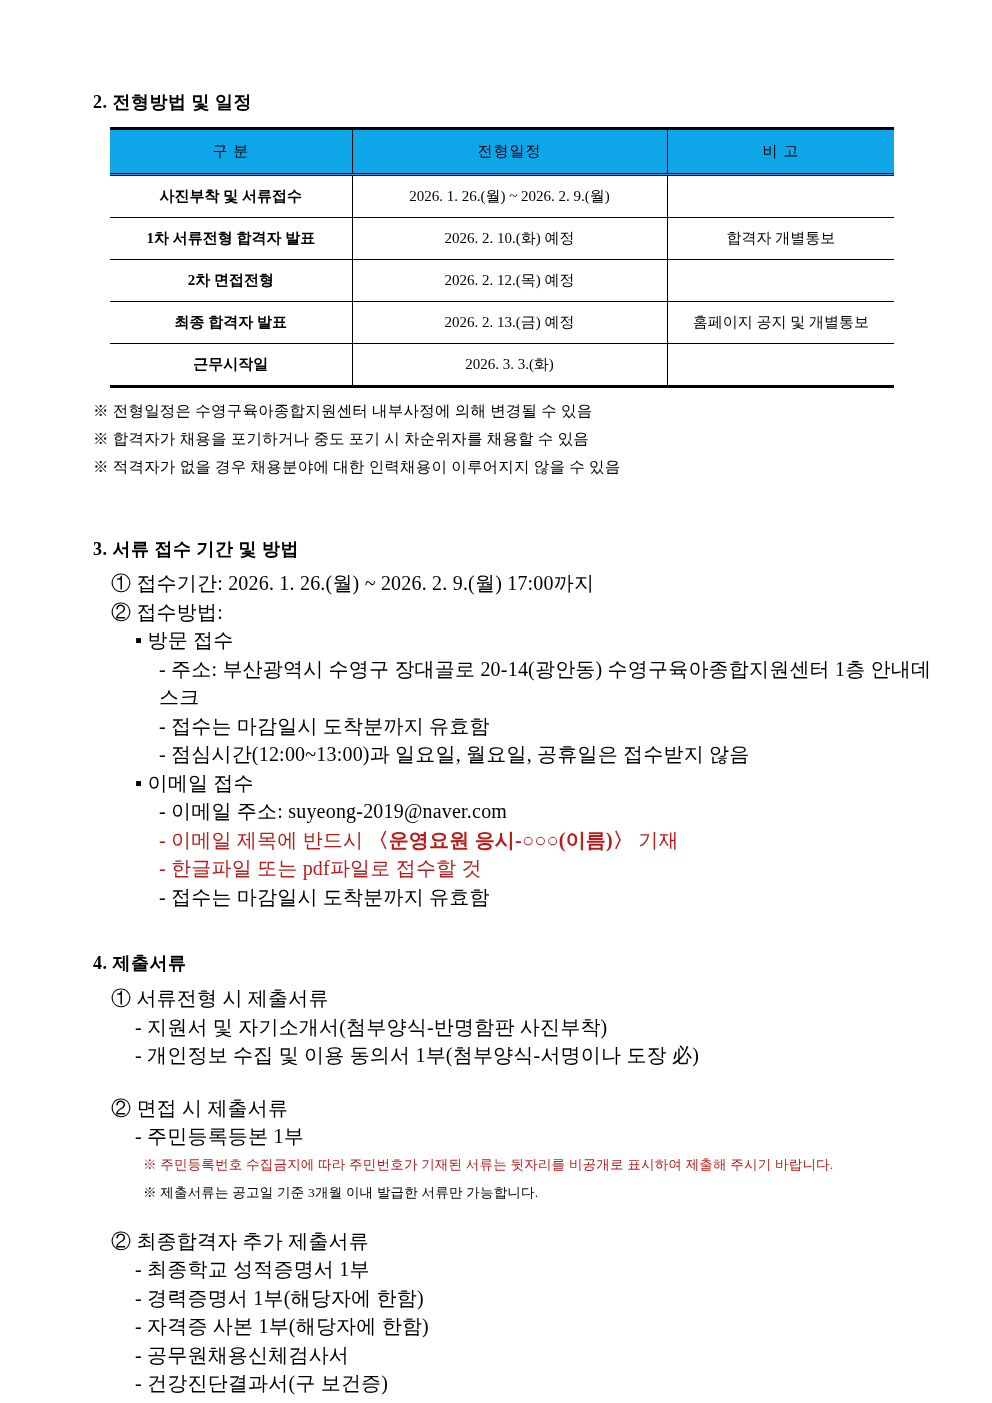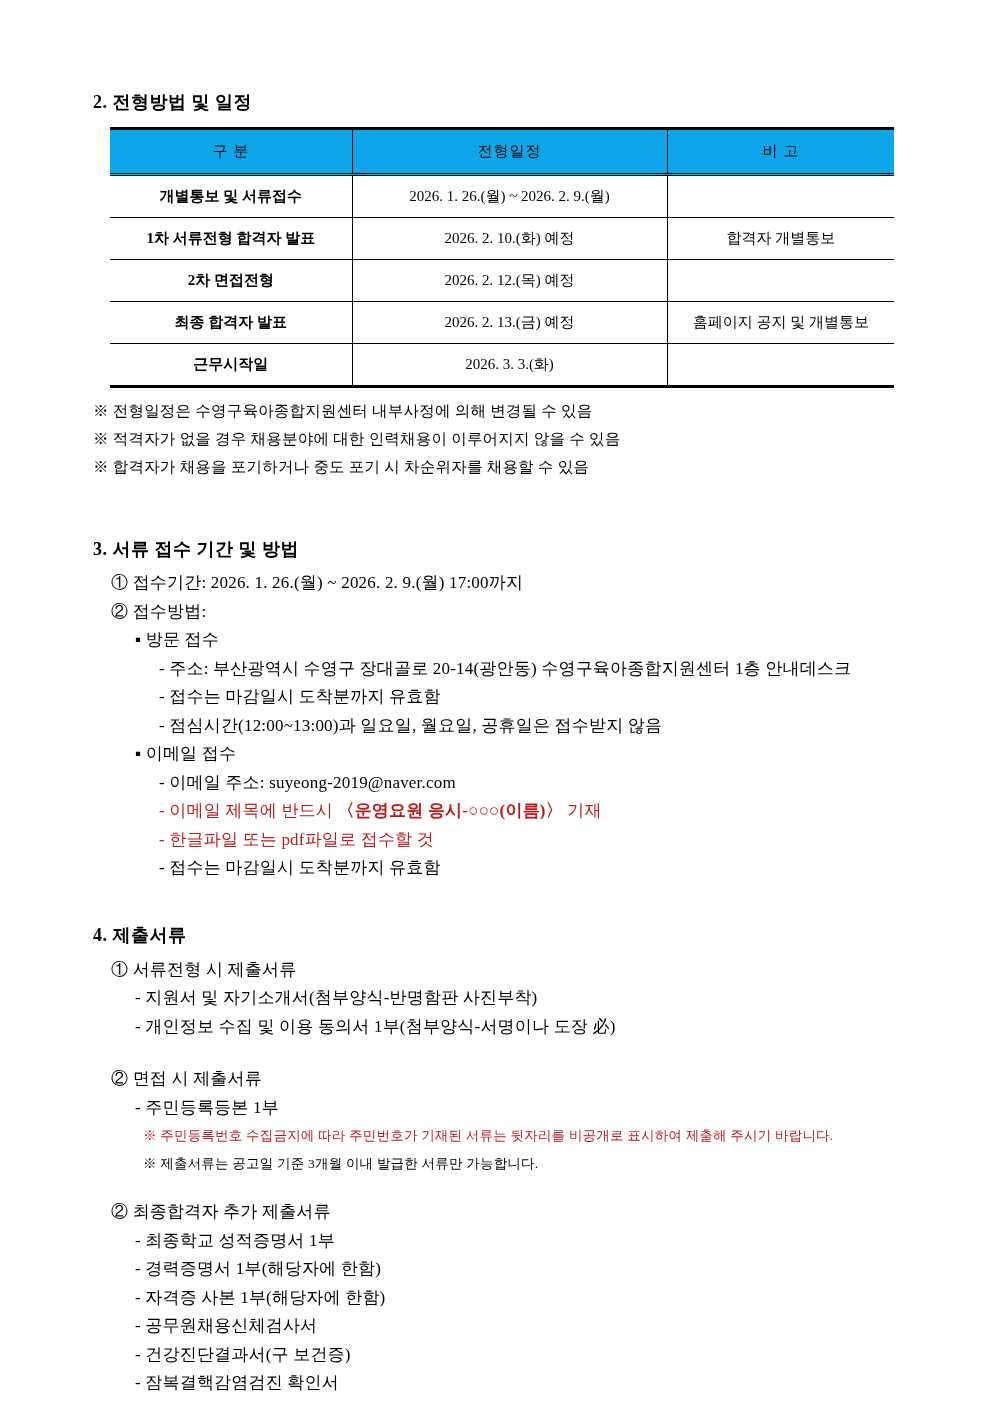--- a/index.html
+++ b/index.html
@@ -26,21 +26,21 @@
     border-bottom:3px double #000;letter-spacing:1px;
   }
   table.sched td{height:39px;}
   table.sched tbody tr + tr td{border-top:1px solid #000;}
   table.sched th + th, table.sched td + td{border-left:1px solid #000;}
   table.sched td.c-label{font-weight:bold;}
   
   .note{font-size:15.5px;line-height:28px;margin:0;letter-spacing:.2px;}
   .notes{margin-top:9px;}
   .sect{margin-top:56px;}
-  .line{font-size:17px;line-height:28.5px;margin:0;letter-spacing:.2px;}
+  .line{font-size:20px;line-height:28.5px;margin:0;letter-spacing:.2px;}
   .ind1{margin-left:18px;}
   .ind2{margin-left:42px;}
   .ind3{margin-left:66px;}
   .ind2b{margin-left:42px;}
   .ind-note{margin-left:50px;}
   .blue{color:#b91c1c;}
   .small{font-size:13.5px;line-height:28px;}
   .gap-lg{margin-top:24px;}
   .gap-xl{margin-top:20px;}
   strong{font-weight:bold;}
@@ -61,21 +61,21 @@
         </colgroup>
       <thead>
         <tr>
           <th>구 분</th>
           <th>전형일정</th>
           <th>비 고</th>
         </tr>
       </thead>
       <tbody>
         <tr>
-          <td class="c-label">개별통보 및 서류접수</td>
+          <td class="c-label">사진부착 및 서류접수</td>
           <td>2026. 1. 26.(월) ~ 2026. 2. 9.(월)</td>
           <td></td>
         </tr>
         <tr>
           <td class="c-label">1차 서류전형 합격자 발표</td>
           <td>2026. 2. 10.(화) 예정</td>
           <td>합격자 개별통보</td>
         </tr>
         <tr>
           <td class="c-label">2차 면접전형</td>
@@ -90,22 +90,22 @@
         <tr>
           <td class="c-label">근무시작일</td>
           <td>2026. 3. 3.(화)</td>
           <td></td>
         </tr>
       </tbody>
     </table>
 
     <div class="notes">
       <p class="note">※ 전형일정은 수영구육아종합지원센터 내부사정에 의해 변경될 수 있음</p>
+      <p class="note">※ 합격자가 채용을 포기하거나 중도 포기 시 차순위자를 채용할 수 있음</p>
       <p class="note">※ 적격자가 없을 경우 채용분야에 대한 인력채용이 이루어지지 않을 수 있음</p>
-      <p class="note">※ 합격자가 채용을 포기하거나 중도 포기 시 차순위자를 채용할 수 있음</p>
     </div>
   </section>
 
   <section class="sect">
     <h2 class="sec-title">3. 서류 접수 기간 및 방법</h2>
     <div style="margin-top:8px;">
       <p class="line ind1">① 접수기간: 2026. 1. 26.(월) ~ 2026. 2. 9.(월) 17:00까지</p>
       <p class="line ind1">② 접수방법:</p>
 
       <p class="line ind2">▪ 방문 접수</p>

